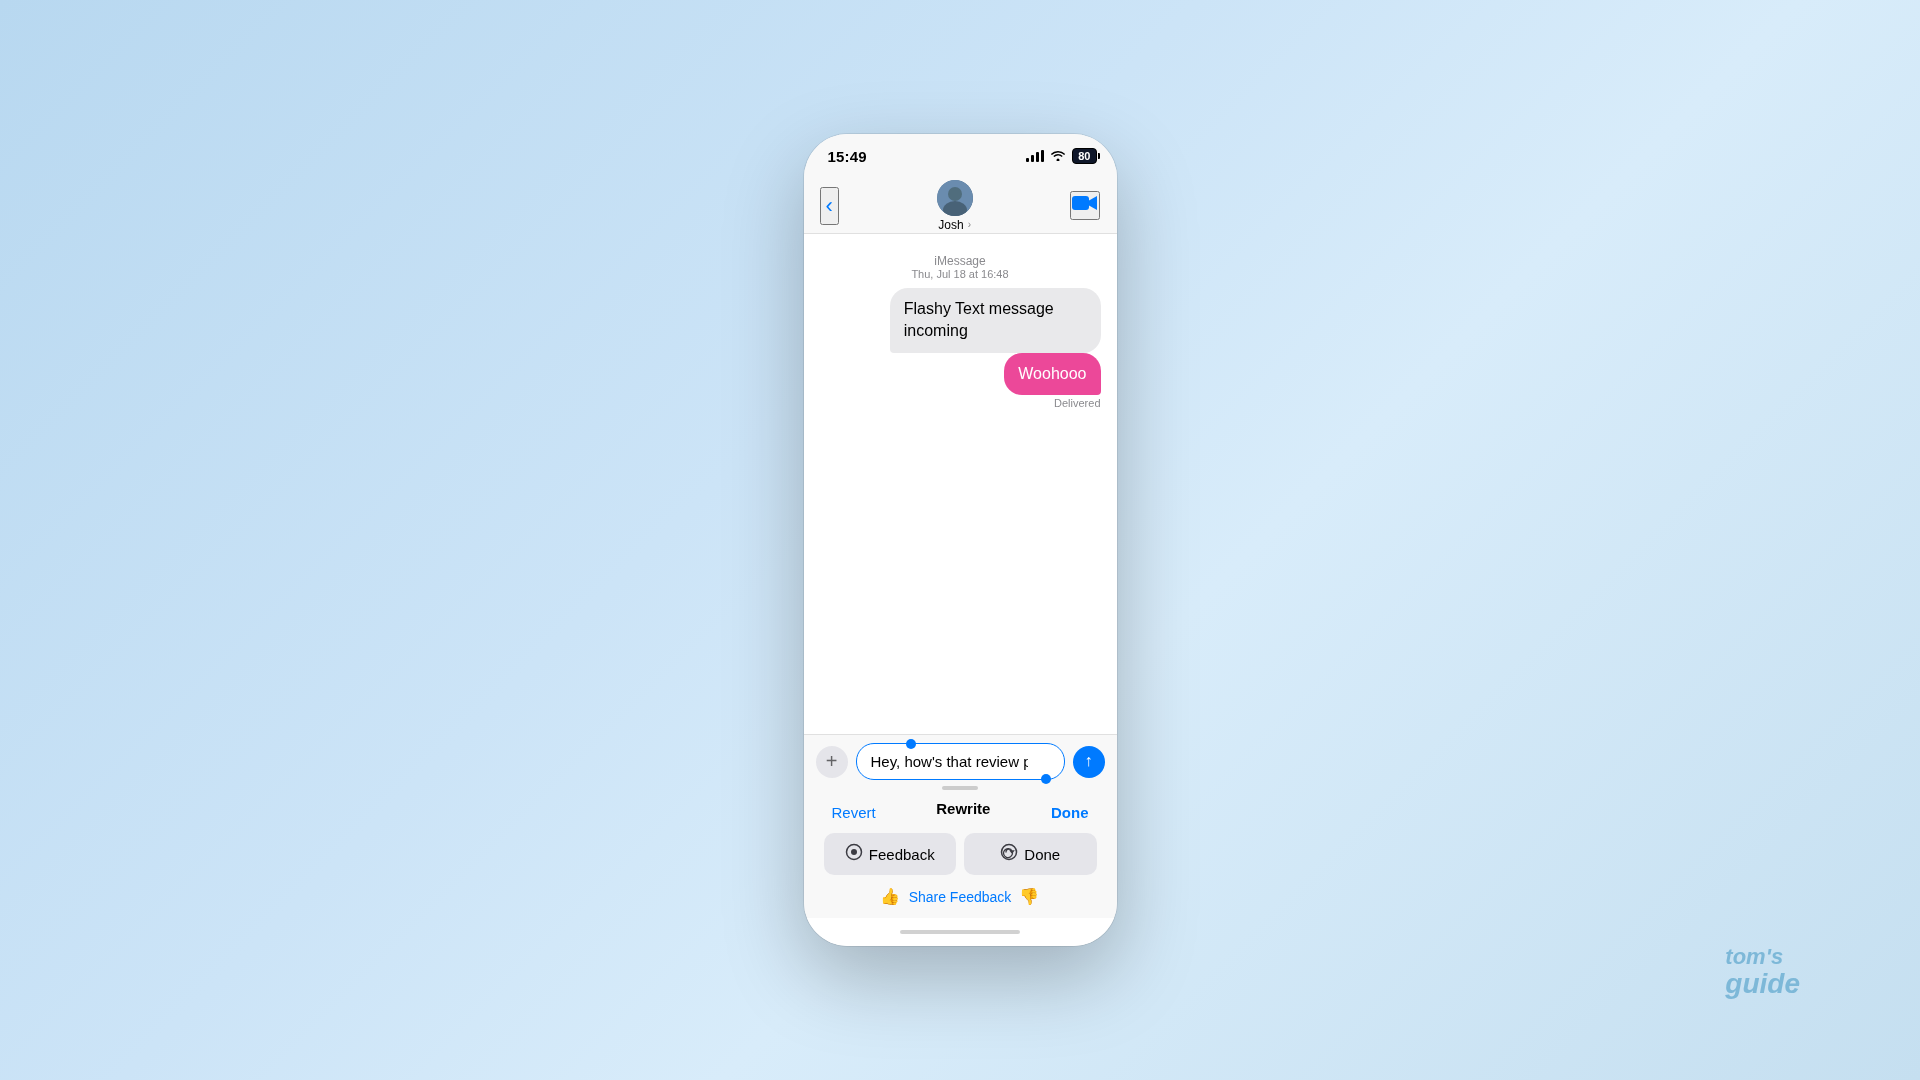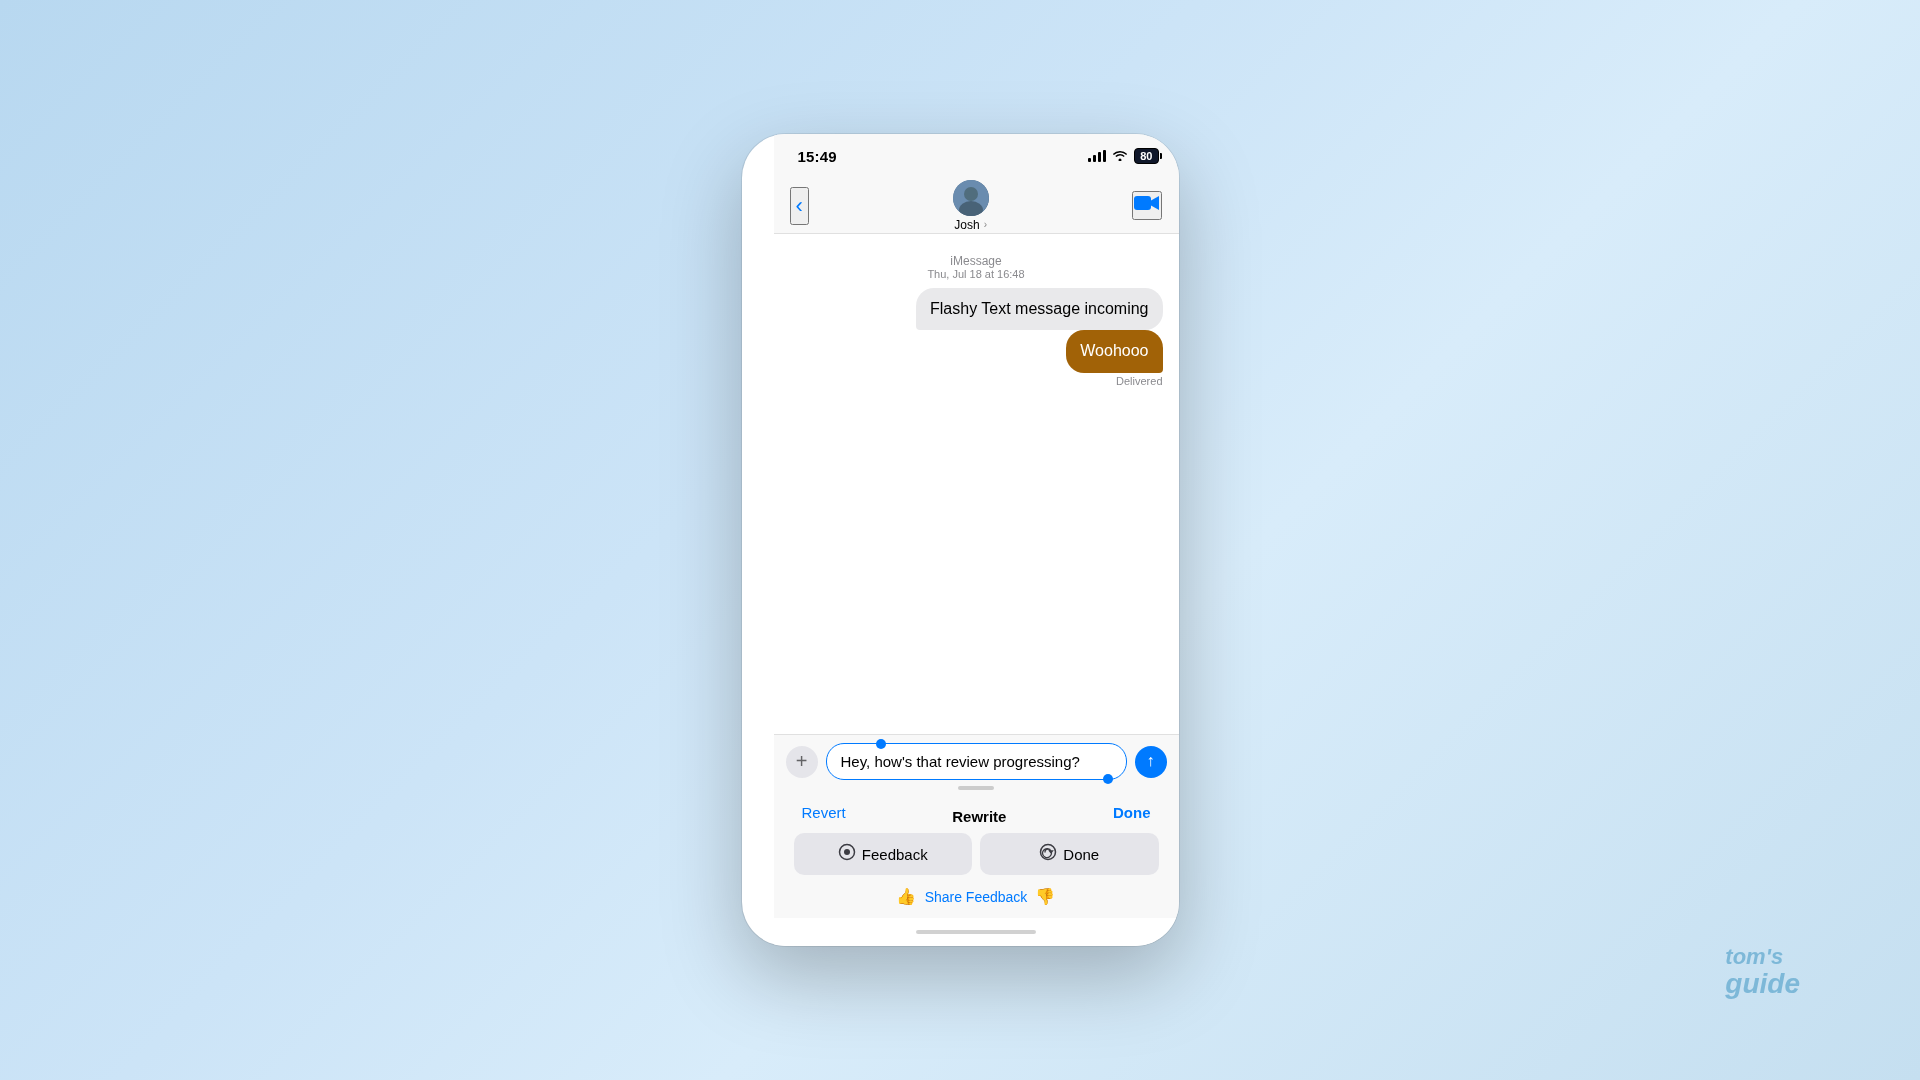--- a/index.html
+++ b/index.html
@@ -9,30 +9,29 @@
       height: 1080px;
       background: linear-gradient(135deg, #b8d8f0 0%, #cce4f7 40%, #d8ecfa 60%, #c5dff0 100%);
       display: flex;
       align-items: center;
       justify-content: center;
       font-family: -apple-system, BlinkMacSystemFont, 'SF Pro Text', 'Helvetica Neue', sans-serif;
       overflow: hidden;
     }
 
     .phone-frame {
-      width: 437px;
+      width: 313px;
       height: 812px;
       background: #fff;
       border-radius: 44px;
       box-shadow: 0 30px 80px rgba(0,0,0,0.25), 0 0 0 1px rgba(0,0,0,0.08);
       overflow: hidden;
       display: flex;
       flex-direction: column;
       position: relative;
-      padding-left: 32px;
     }
 
     
     .status-bar {
       background: #f8f8f8;
       height: 44px;
       display: flex;
       align-items: center;
       justify-content: space-between;
       padding: 0 20px 0 24px;
@@ -197,21 +196,21 @@
       line-height: 1.4;
     }
 
     .bubble.incoming-bubble {
       background: #e9e9eb;
       color: #000;
       border-bottom-left-radius: 4px;
     }
 
     .bubble.outgoing-bubble {
-      background: #a16207;
+      background: #ec4899;
       color: #fff;
       border-bottom-right-radius: 4px;
     }
 
     .delivery-status {
       font-size: 11px;
       color: #8a8a8e;
       margin-top: 2px;
       text-align: right;
     }
@@ -299,21 +298,21 @@
 
     .send-icon {
       color: #fff;
       font-size: 16px;
       margin-top: -1px;
     }
 
     
     .rewrite-toolbar {
       display: flex;
-      align-items: flex-end;
+      align-items: flex-start;
       justify-content: space-between;
       padding: 6px 8px 8px;
     }
 
     .rewrite-revert {
       color: #007aff;
       font-size: 15px;
       cursor: pointer;
       padding: 4px 8px;
       background: none;

